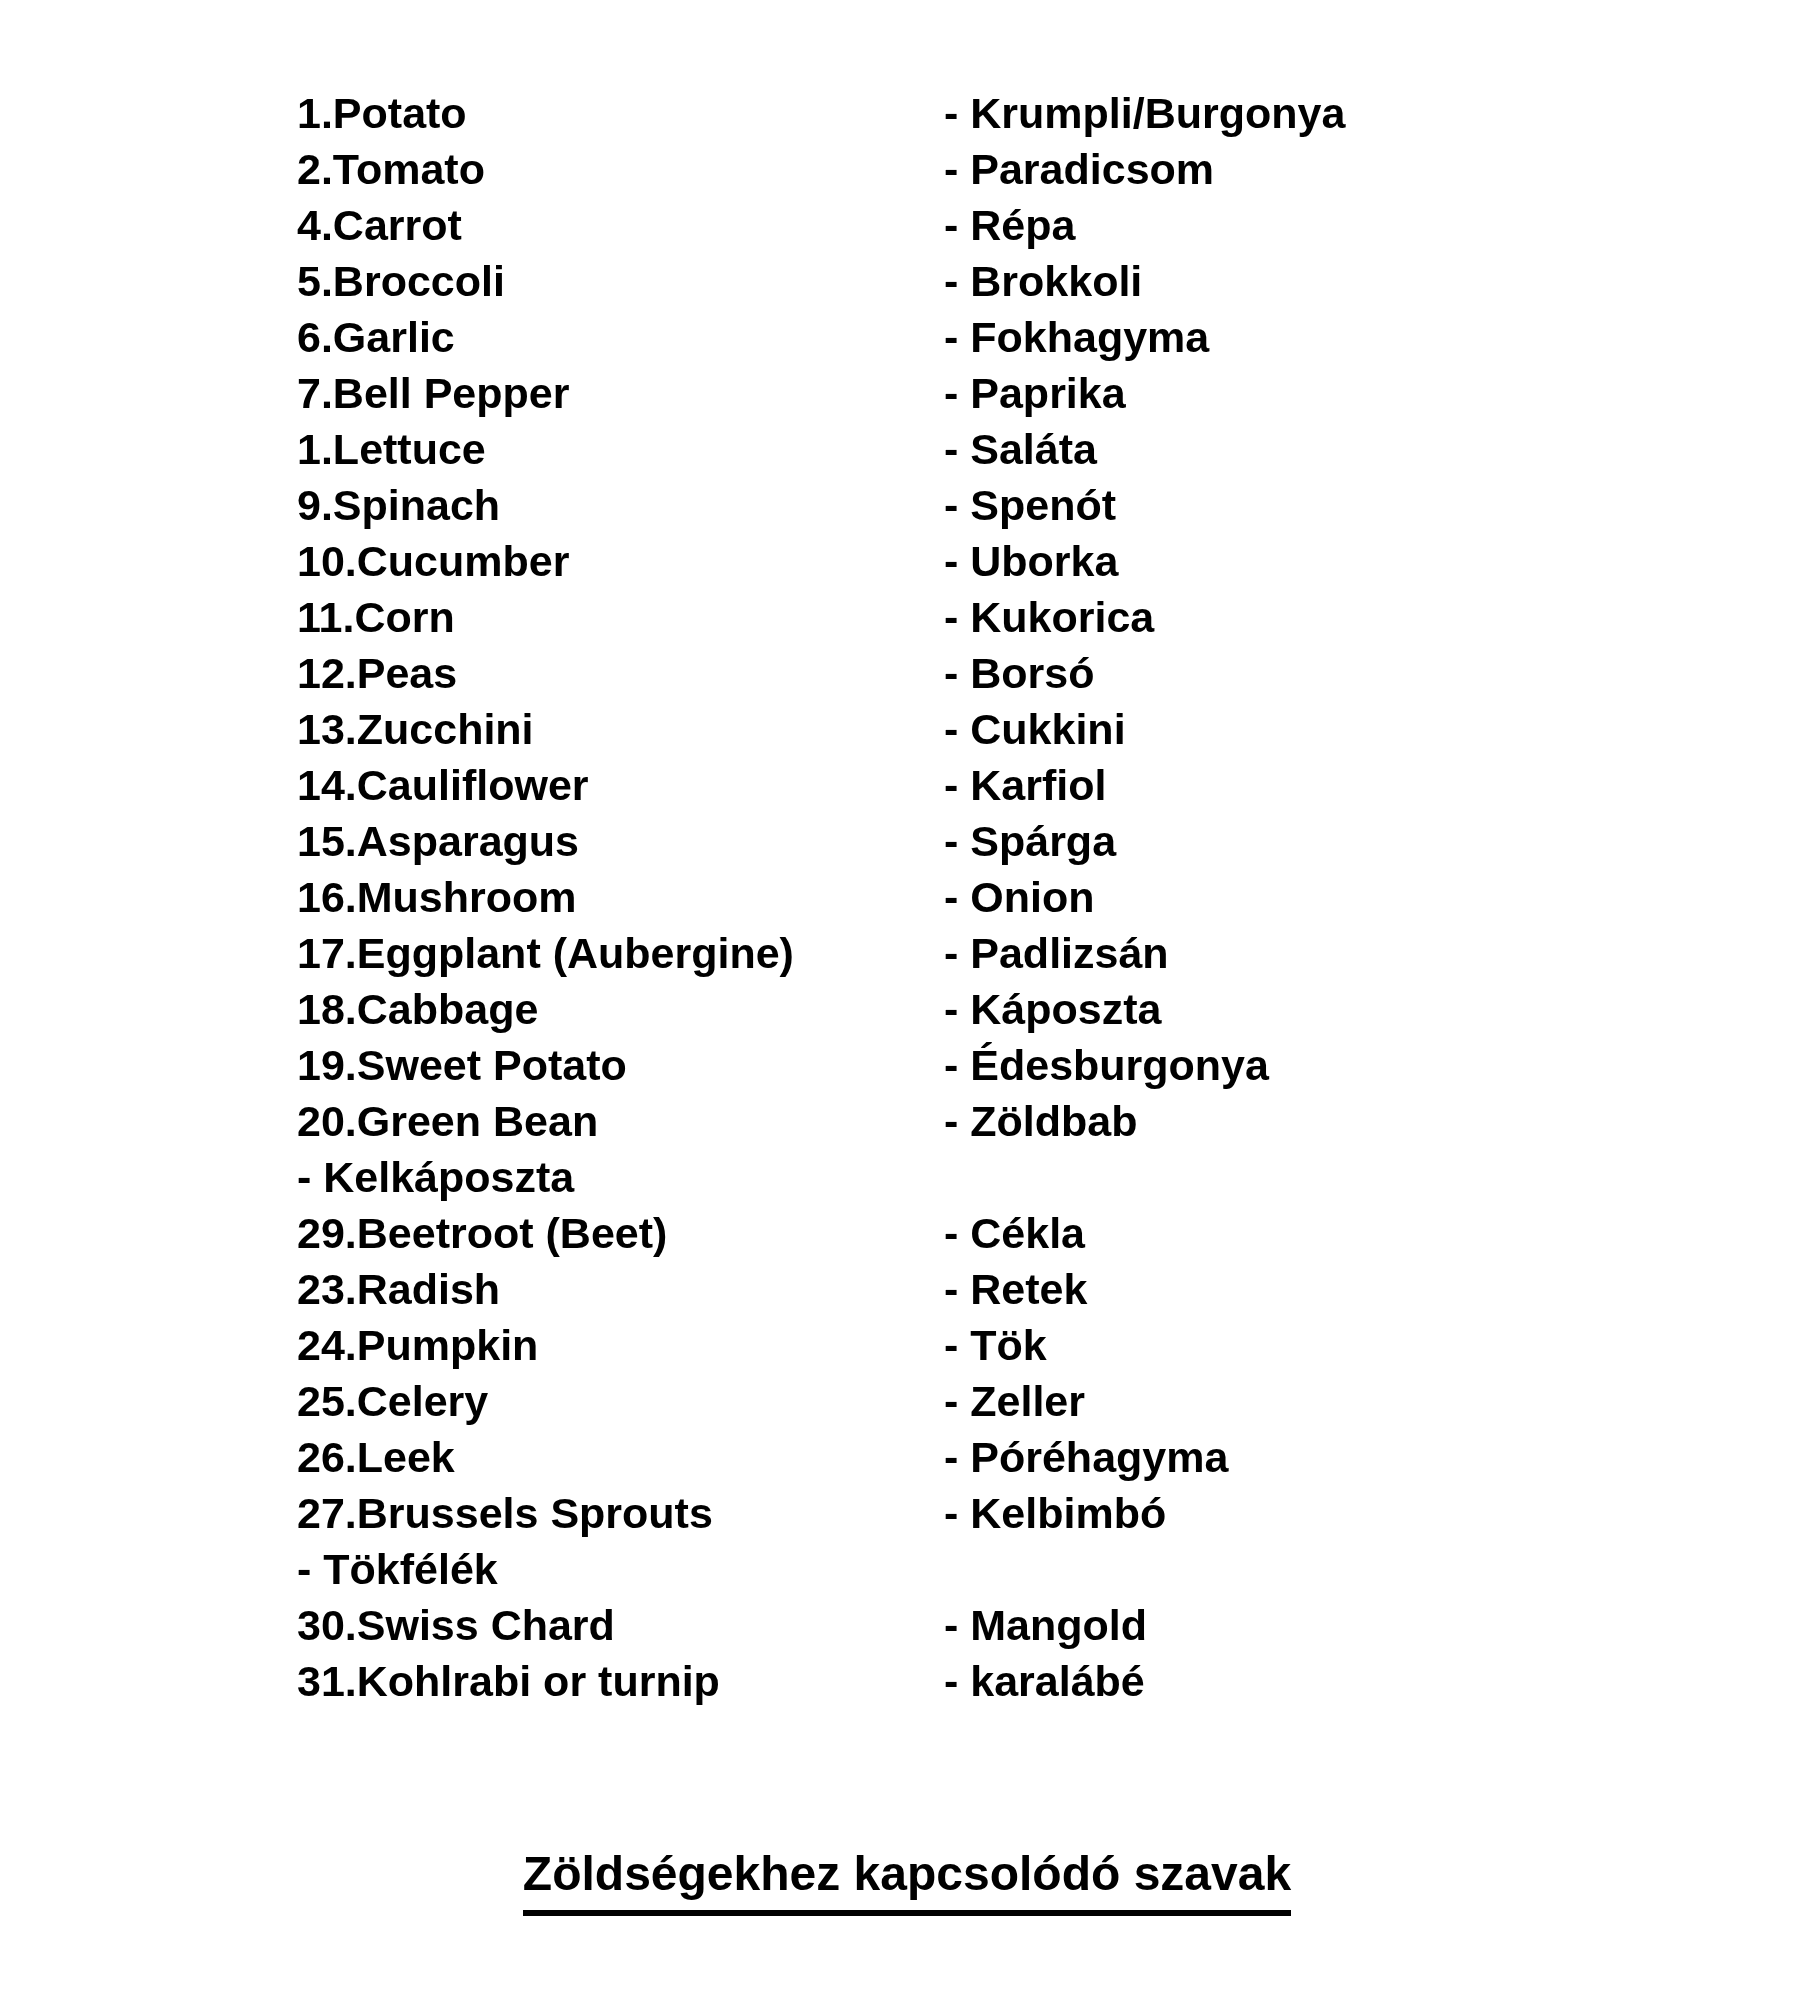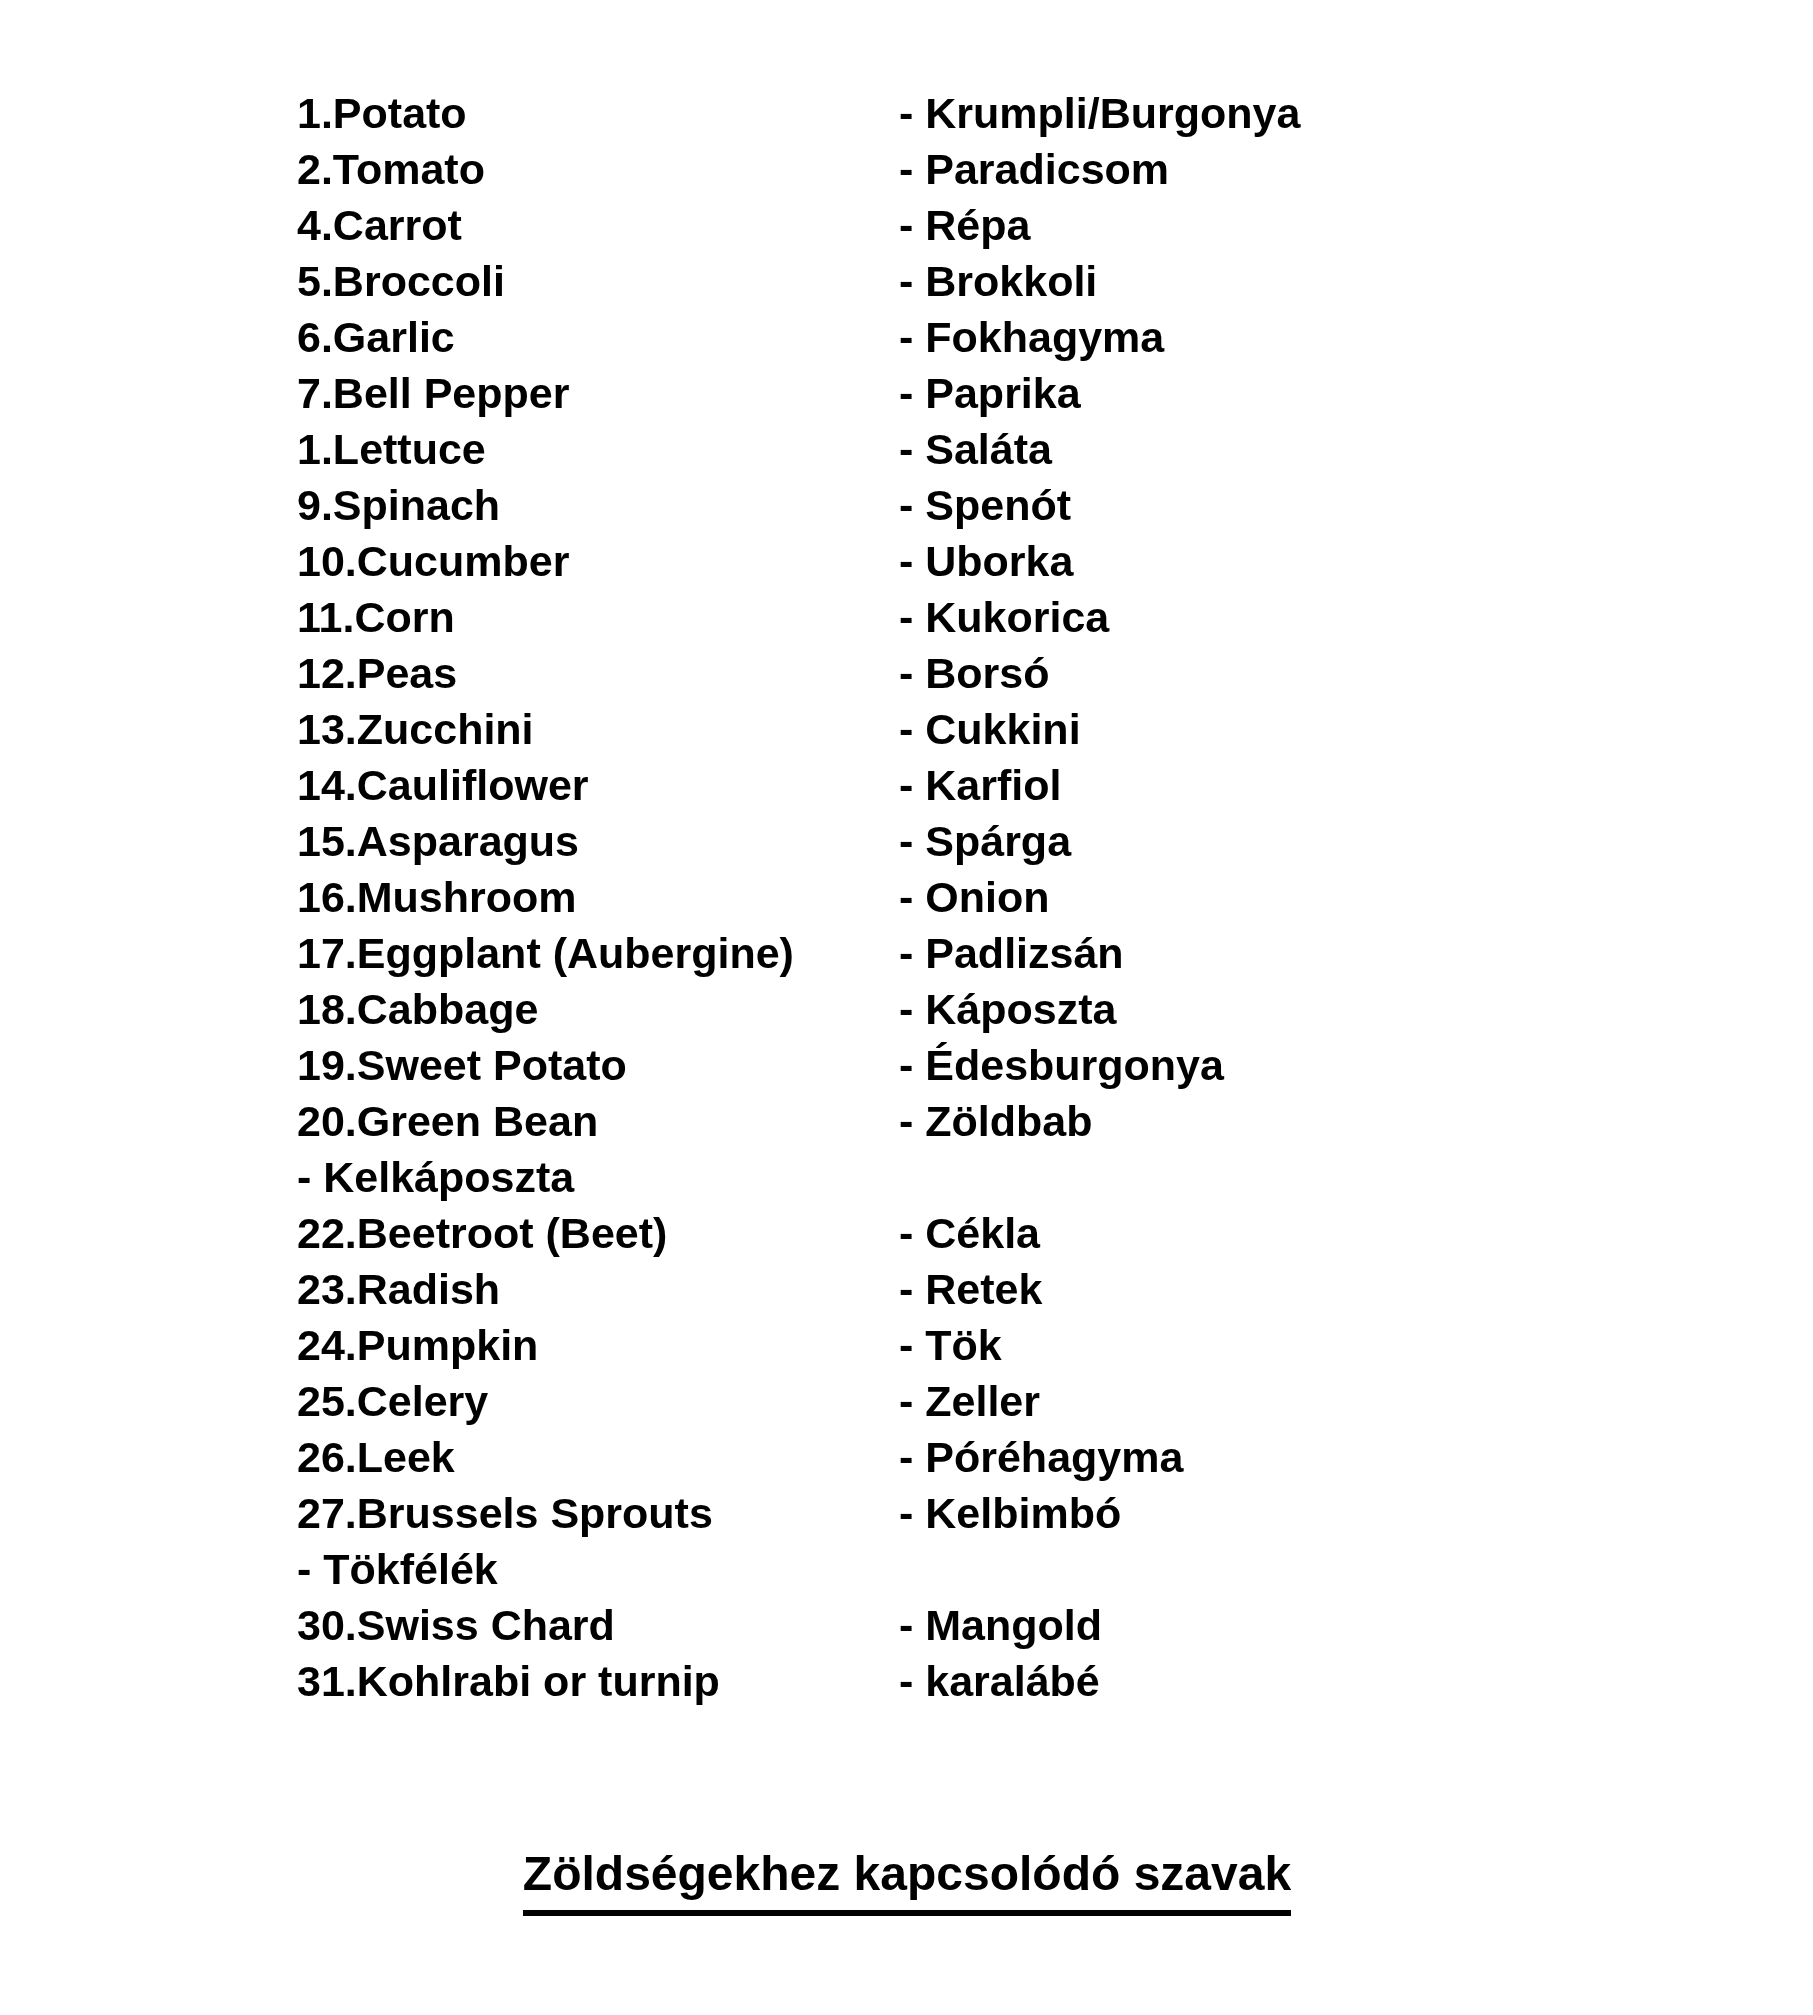--- a/index.html
+++ b/index.html
@@ -22,20 +22,21 @@
   }
   .list1 {
     padding-top: 85px;
   }
   .row {
     display: flex;
     align-items: baseline;
     font-size: 43px;
     line-height: 56px;
     white-space: nowrap;
+    gap: 45px;
   }
   .row .en {
     font-weight: bold;
     min-width: 602px;
     padding-right: 13.7px;
     box-sizing: border-box;
   }
   .row .hu {
     font-weight: bold;
   }
@@ -152,21 +153,21 @@
   <div class="row">
     <span class="en">20.Green Bean</span>
     <span class="hu">- Zöldbab</span>
   </div>
 
   <div class="row">
     <span class="hu">- Kelkáposzta</span>
   </div>
 
   <div class="row">
-    <span class="en">22.Beetroot (Beet)</span>
+    <span class="en">29.Beetroot (Beet)</span>
     <span class="hu">- Cékla</span>
   </div>
 
   <div class="row">
     <span class="en">23.Radish</span>
     <span class="hu">- Retek</span>
   </div>
 
   <div class="row">
     <span class="en">24.Pumpkin</span>

